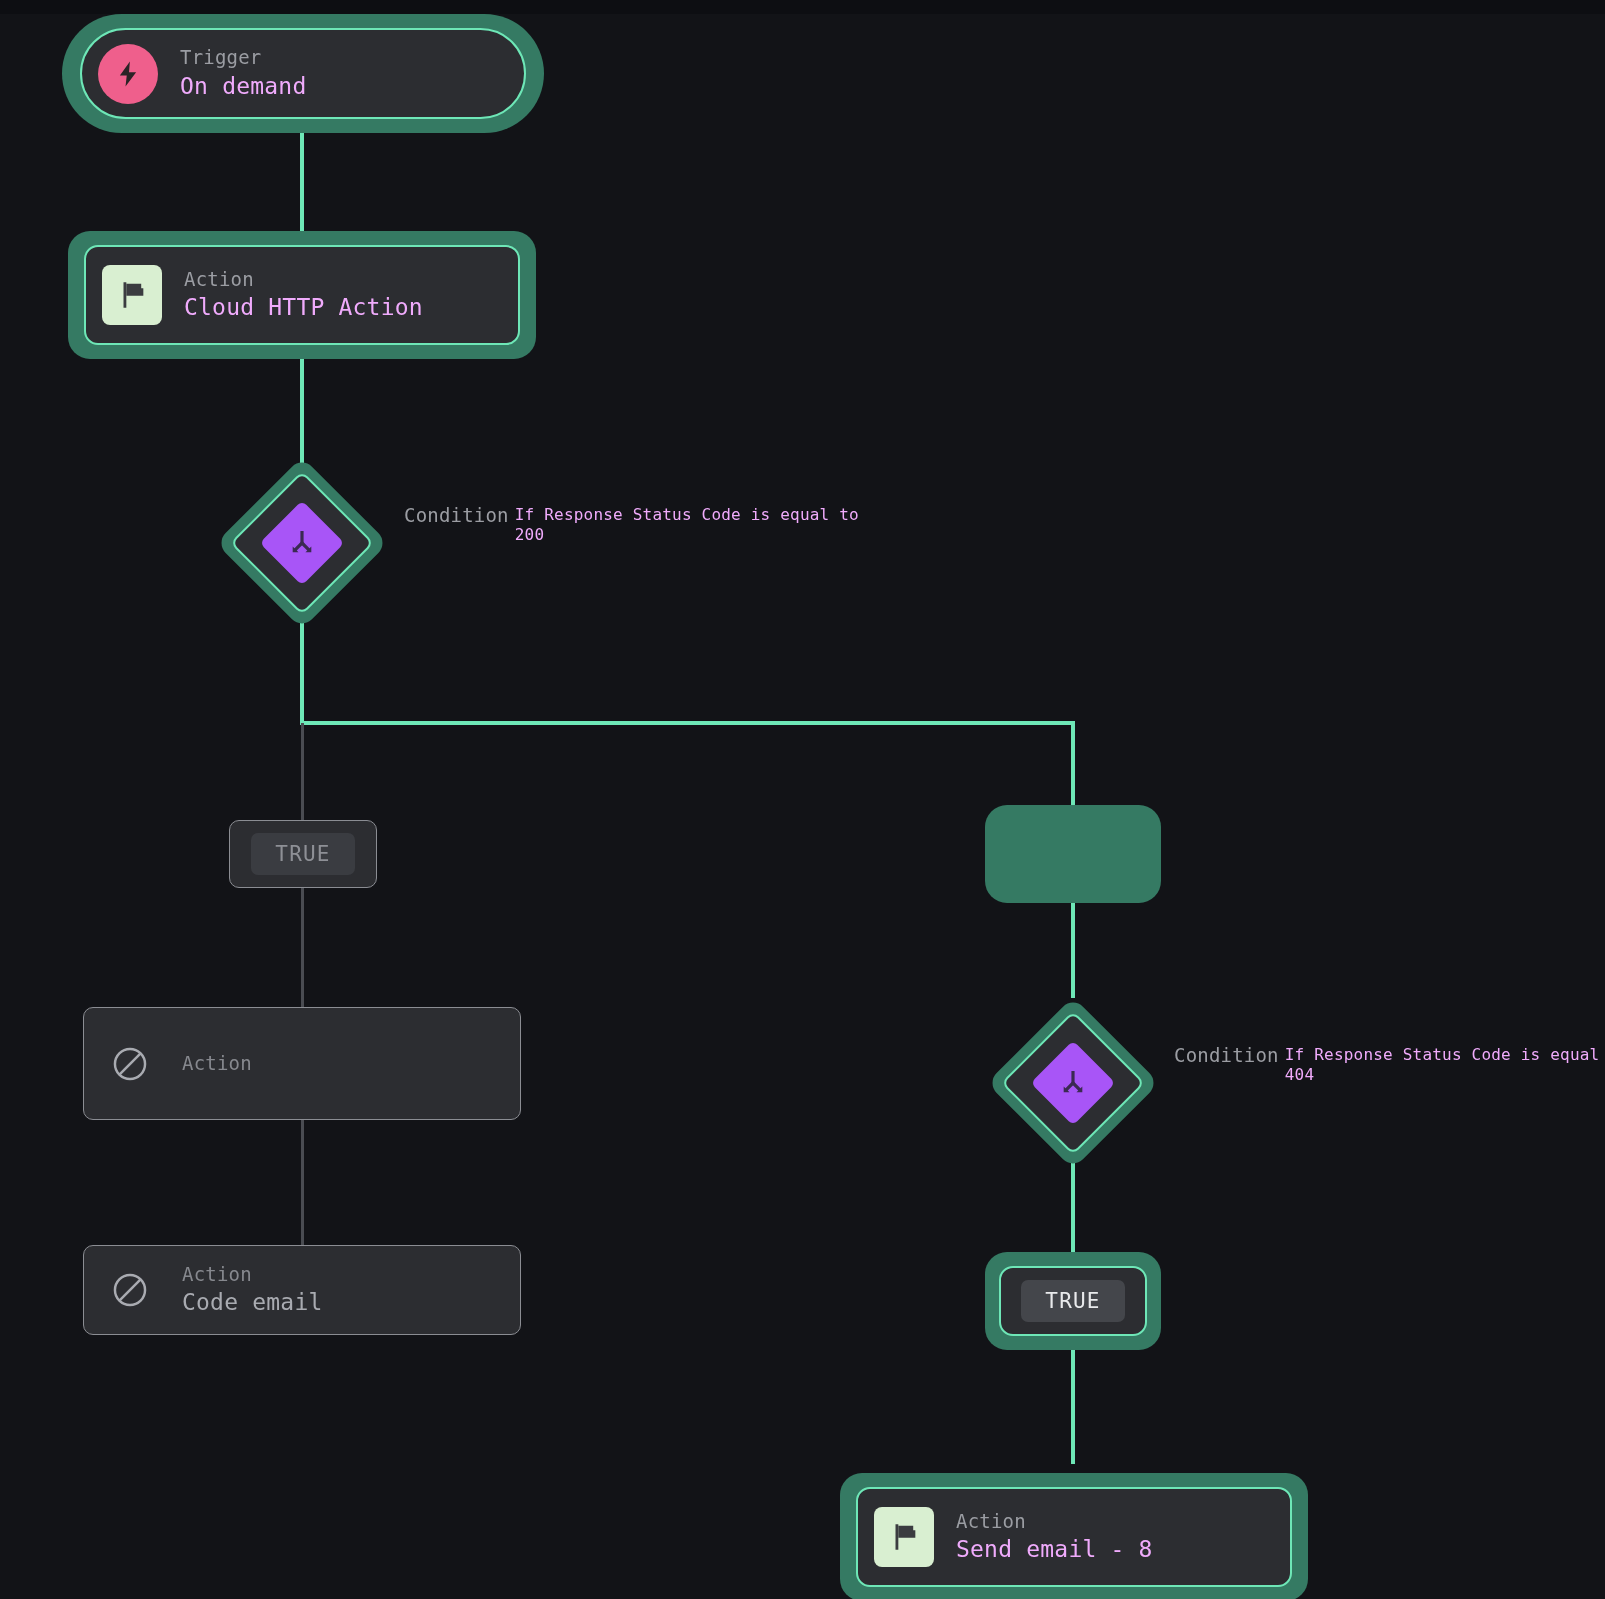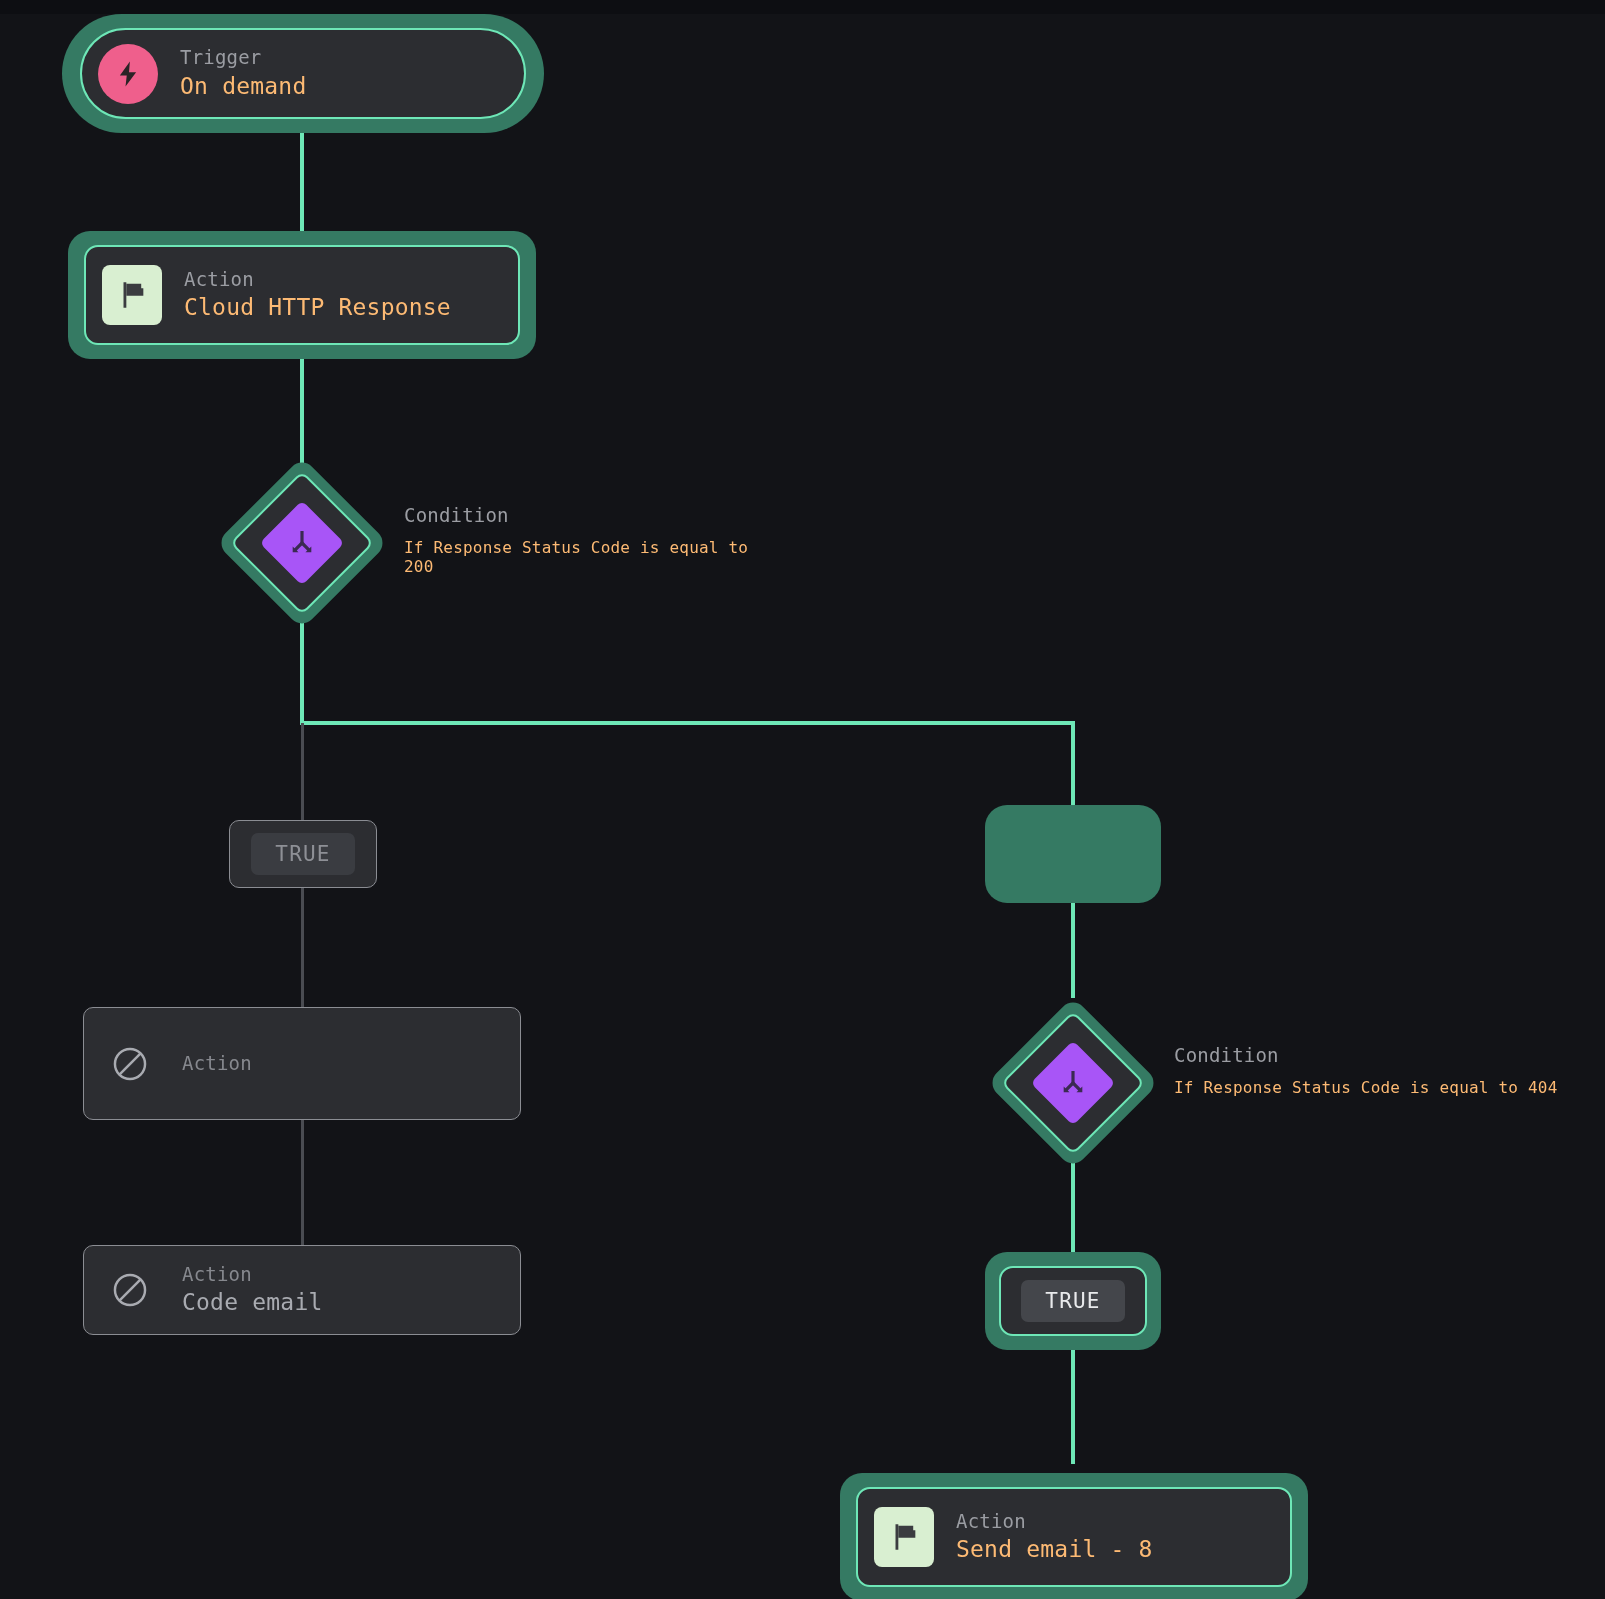--- a/index.html
+++ b/index.html
@@ -86,21 +86,21 @@
     min-width: 0;
   }
   .kind {
     font-size: 19px;
     color: #9b9da3;
     line-height: 1.1;
     letter-spacing: 0.2px;
   }
   .title {
     font-size: 23px;
-    color: #fdba74;
+    color: #f0abfc;
     line-height: 1.22;
     letter-spacing: 0.2px;
     white-space: pre-line;
   }
   .node.dimmed .kind { color: #86888e; }
   .node.dimmed .title { color: #a9abb1; }
 
   
   .diamond-wrap { position: absolute; }
   .dia {
@@ -122,22 +122,22 @@
     border-radius: 6px;
     display: flex;
     align-items: center;
     justify-content: center;
   }
   .dia-inner > svg { transform: rotate(-45deg); }
 
   .cond-text {
     position: absolute;
     display: flex;
-    flex-direction: column;
-    gap: 12px;
+    flex-direction: row;
+    gap: 6px;
   }
   .cond-text .kind { font-size: 19px; }
   .cond-text .title {
     font-size: 16px;
     white-space: nowrap;
   }
   .cond-text .title.wrapped { white-space: pre-line; }
 
   
   .badge-card {
@@ -215,21 +215,21 @@
     <div class="glow"></div>
     <div class="card" style="left:16px; top:14px; right:16px; bottom:14px;">
       <div class="icon-box">
         <svg width="34" height="34" viewBox="0 0 24 24" aria-hidden="true">
           <path d="M6 3 H8 V21 H6 Z" fill="#3b3c40"></path>
           <path d="M8 4 H18.5 V7.2 H20 V12.5 H8 Z" fill="#3b3c40"></path>
         </svg>
       </div>
       <div class="labels">
         <span class="kind">Action</span>
-        <span class="title">Cloud HTTP Response</span>
+        <span class="title">Cloud HTTP Action</span>
       </div>
     </div>
   </div>
 
   <div class="diamond-wrap" style="left:216px; top:457px; width:172px; height:172px;">
     <div class="dia dia-glow" style="left:25px; top:25px; width:122px; height:122px;"></div>
     <div class="dia dia-body" style="left:35px; top:35px; width:102px; height:102px;"></div>
     <div class="dia dia-inner" style="left:56px; top:56px; width:60px; height:60px;">
       <svg width="32" height="32" viewBox="0 0 24 24" aria-hidden="true">
         <path d="M12 3 V12" stroke="#3b2a52" stroke-width="2.4" fill="none"></path>

